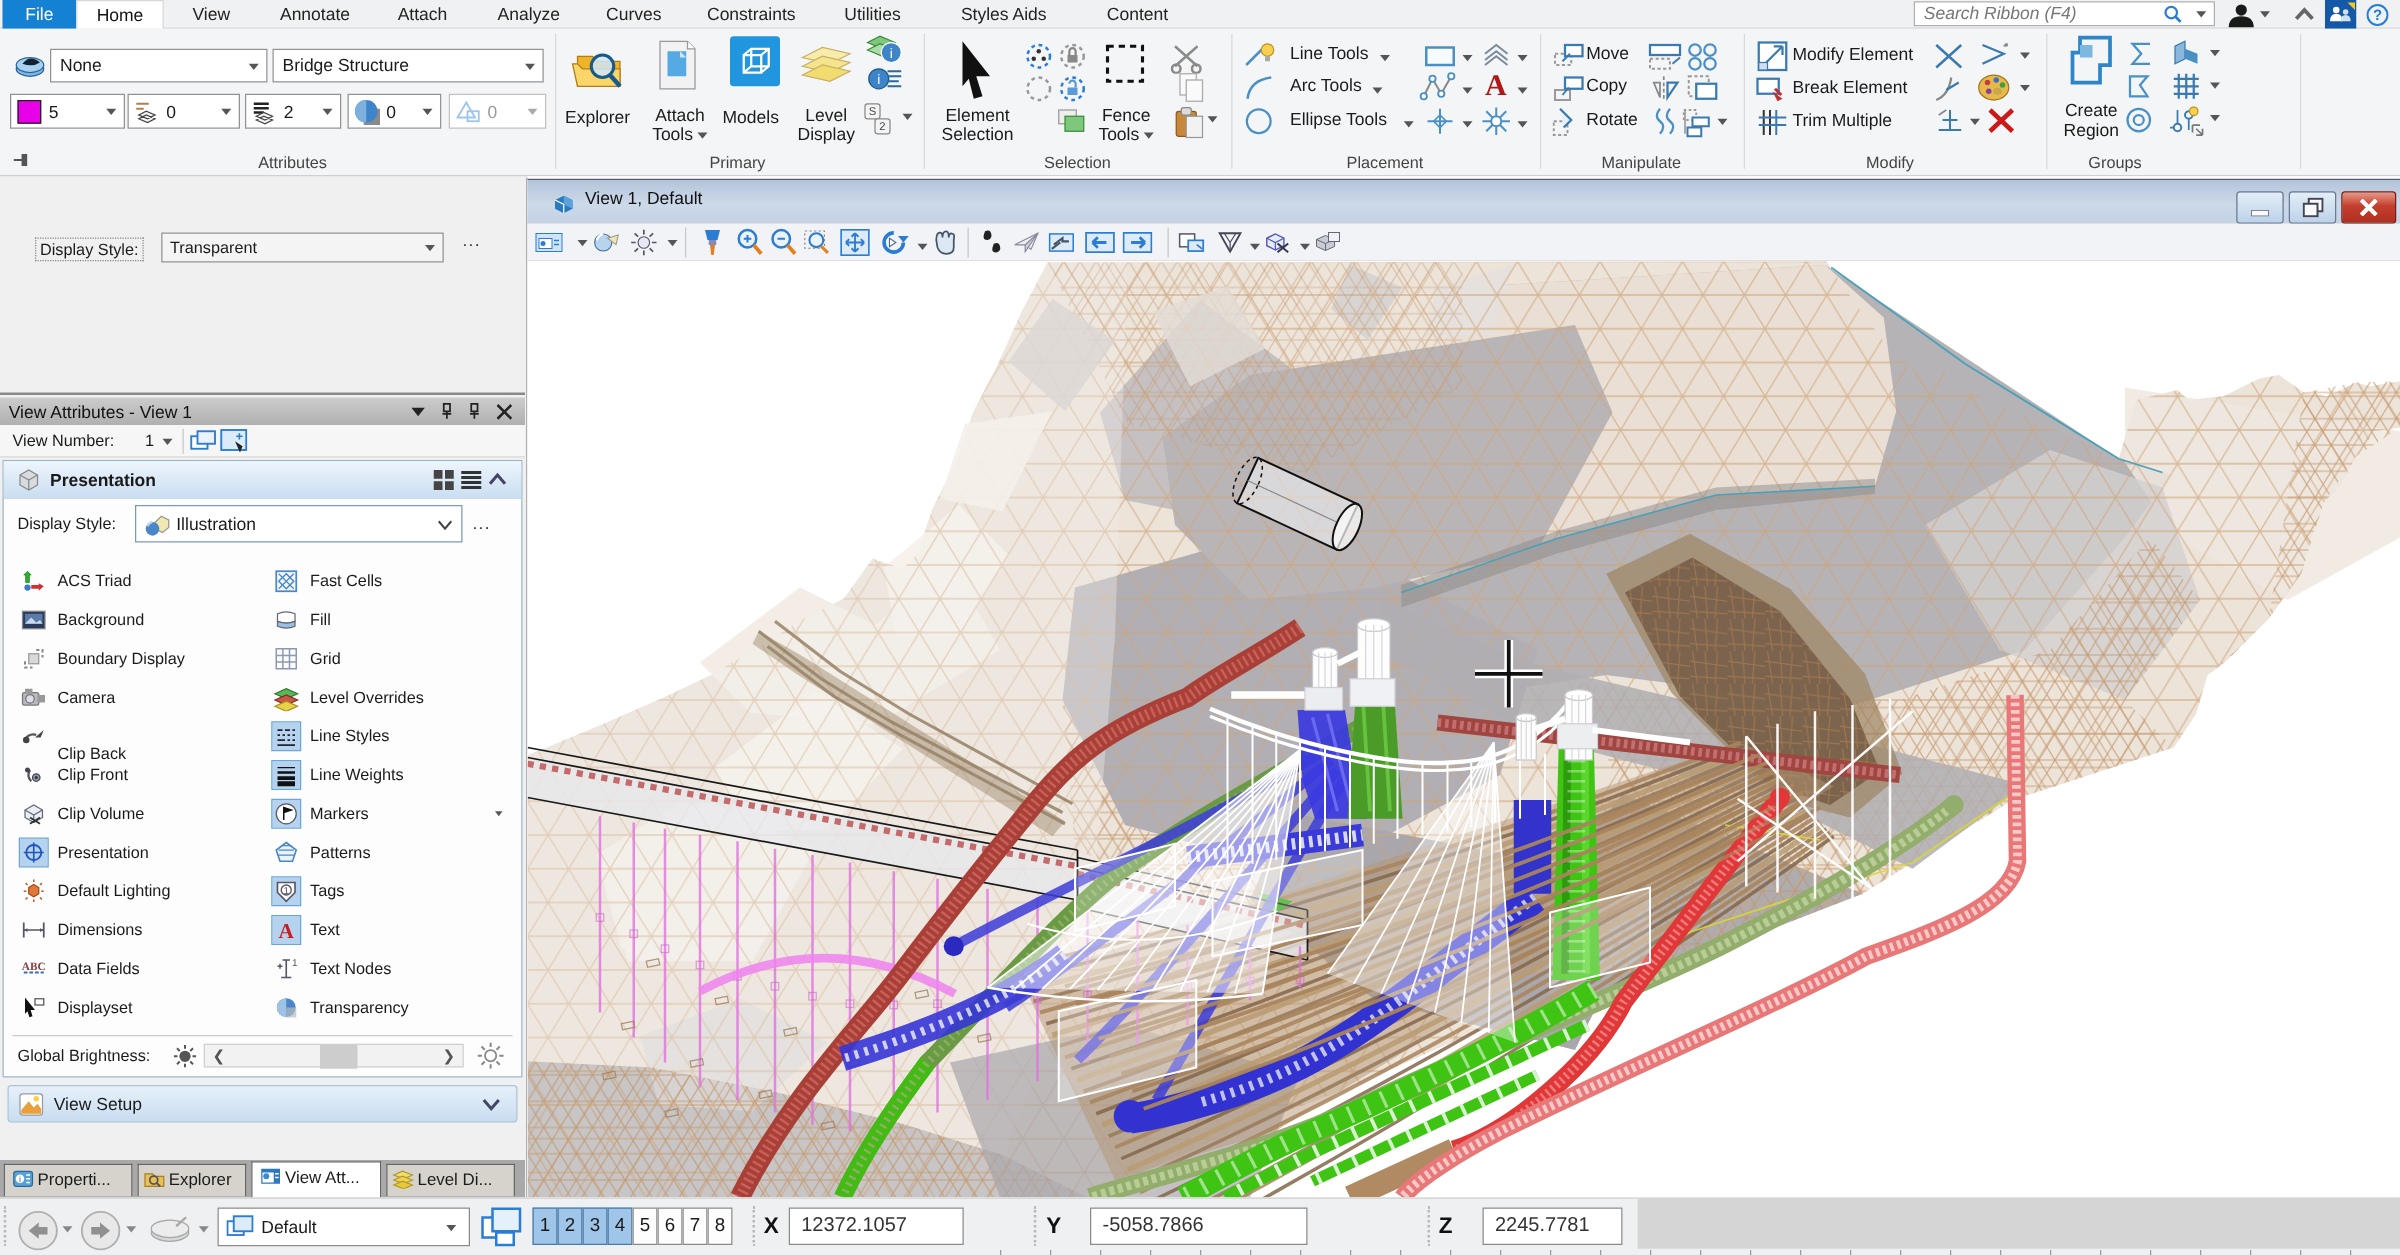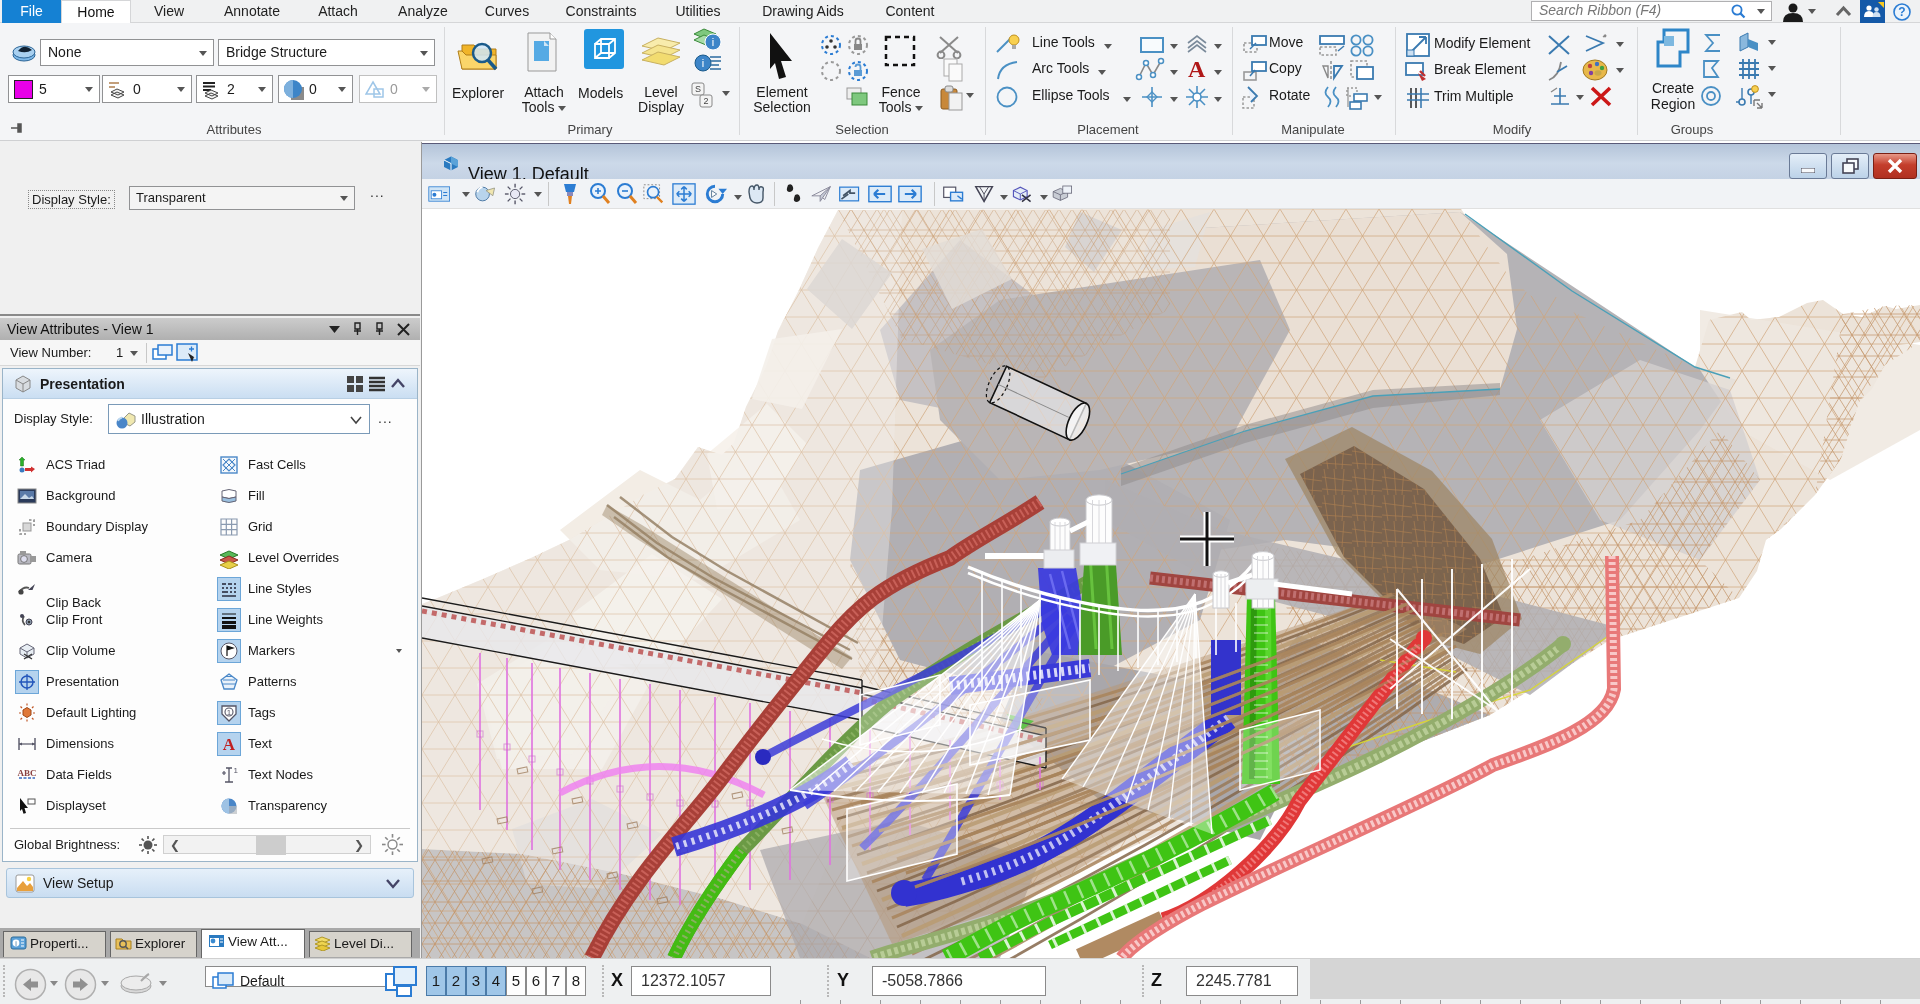--- a/index.html
+++ b/index.html
@@ -53,21 +53,21 @@
   <div id="tabbar">
     <div class="tab" id="tab-file" style="left:2px;width:59px;">File</div>
     <div class="tab" id="tab-home" style="left:61px;width:70px;">Home</div>
     <div class="tab" style="left:131px;width:76px;">View</div>
     <div class="tab" style="left:207px;width:90px;">Annotate</div>
     <div class="tab" style="left:297px;width:82px;">Attach</div>
     <div class="tab" style="left:379px;width:88px;">Analyze</div>
     <div class="tab" style="left:467px;width:80px;">Curves</div>
     <div class="tab" style="left:547px;width:108px;">Constraints</div>
     <div class="tab" style="left:655px;width:86px;">Utilities</div>
-    <div class="tab" style="left:741px;width:124px;">Drawing Aids</div>
+    <div class="tab" style="left:741px;width:124px;">Styles Aids</div>
     <div class="tab" style="left:865px;width:90px;">Content</div>
     <div style="position:absolute;left:1531px;top:1px;width:241px;height:20px;background:#fff;border:1px solid #b0b0b2;"></div>
     <div style="position:absolute;left:1539px;top:2px;font-size:14px;font-style:italic;color:#777;">Search Ribbon (F4)</div>
     <svg style="position:absolute;left:1730px;top:3px;" width="17" height="17" viewBox="0 0 17 17">
         <circle cx="7" cy="7" r="4.6" fill="none" stroke="#2b7cd3" stroke-width="1.8"></circle>
         <line x1="10.4" y1="10.4" x2="14.5" y2="14.5" stroke="#2b7cd3" stroke-width="2.2"></line>
       </svg>
     <div class="darr" style="position:absolute;left:1757px;top:9px;"></div>
     <svg style="position:absolute;left:1780px;top:2px;" width="27" height="20" viewBox="0 0 27 20">
         <circle cx="13" cy="6" r="4.5" fill="#1a1a1a"></circle>
@@ -695,21 +695,21 @@
           </svg>Level Di...</div>
     </div>
   </div>
   <div id="viewwin">
     <div id="vtitle">
       <svg style="position:absolute;left:20px;top:11px" width="18" height="17" viewBox="0 0 18 17">
           <path d="M2 5 L9 1.5 L16 5 L16 12 L9 15.5 L2 12 Z" fill="#2a7ac0"></path>
           <path d="M2 5 L9 8.5 L16 5 M9 8.5 L9 15.5" stroke="#fff" stroke-width="1" fill="none"></path>
           <path d="M9 1.5 L16 5 L16 12 L9 8.5 Z" fill="#5aa2d8"></path>
         </svg>
-      <span style="position:absolute;left:46px;top:20px;font-size:18px;color:#111;">View 1, Default</span>
+      <span style="position:absolute;left:46px;top:6px;font-size:14px;color:#111;">View 1, Default</span>
       <div class="wbtn" style="left:1367px;background:linear-gradient(#e4eef8,#bcd2e8);"><svg width="14" height="5" viewBox="0 0 14 5" style="margin-top:14px">
             <rect x="0" y="0" width="14" height="5" fill="#f8fafc" stroke="#445"></rect>
           </svg></div>
       <div class="wbtn" style="left:1409px;background:linear-gradient(#e4eef8,#bcd2e8);"><svg width="17" height="16" viewBox="0 0 17 16" style="margin-top:4px">
             <rect x="5" y="1" width="11" height="10" fill="#f8fafc" stroke="#445" stroke-width="1.6"></rect>
             <rect x="1" y="5" width="11" height="10" fill="#f8fafc" stroke="#445" stroke-width="1.6"></rect>
           </svg></div>
       <div class="wbtn" style="left:1451px;width:44px;background:linear-gradient(#e89888,#c43e2c 45%,#b03020);border-color:#7a1f14;"><svg width="16" height="14" viewBox="0 0 16 14" style="margin-top:5px">
             <path d="M2 1 L14 13 M14 1 L2 13" stroke="#fff" stroke-width="3.4"></path>
           </svg></div>
@@ -1112,21 +1112,21 @@
         <circle cx="16.5" cy="16.5" r="15" fill="#e8e8e8" stroke="#b0b0b0" stroke-width="1.5"></circle>
         <path d="M24 16.5 L16 10 L16 13.5 L9 13.5 L9 19.5 L16 19.5 L16 23 Z" fill="#909090"></path>
       </svg>
     <div class="darr" style="position:absolute;left:101px;top:22px;border-top-color:#888;"></div>
     <svg style="position:absolute;left:119px;top:12px" width="34" height="24" viewBox="0 0 34 24">
         <ellipse cx="17" cy="15" rx="15" ry="7" fill="#d8d8d8" stroke="#a8a8a8"></ellipse>
         <ellipse cx="17" cy="12" rx="15" ry="7" fill="#ececec" stroke="#a8a8a8"></ellipse>
         <path d="M22 10 Q28 4 30 3" stroke="#a8a8a8" stroke-width="2" fill="none"></path>
       </svg>
     <div class="darr" style="position:absolute;left:159px;top:22px;border-top-color:#888;"></div>
-    <div style="position:absolute;left:174px;top:7px;width:202px;height:21px;background:#fff;border:1px solid #8a8a8a;margin-left:31px;">
+    <div style="position:absolute;left:174px;top:7px;width:202px;height:31px;background:#fff;border:1px solid #8a8a8a;">
       <svg style="position:absolute;left:6px;top:5px" width="22" height="20" viewBox="0 0 22 20">
           <rect x="1" y="5" width="13" height="11" fill="#fff" stroke="#2b7cd3" stroke-width="1.5"></rect>
           <rect x="6" y="1" width="15" height="12" fill="#dcebf8" stroke="#2b7cd3" stroke-width="1.5"></rect>
         </svg>
       <span style="position:absolute;left:34px;top:6px;font-size:14px;color:#1a1a1a;">Default</span>
       <div class="darr" style="position:absolute;right:10px;top:13px;"></div>
     </div>
     <svg style="position:absolute;left:384px;top:5px" width="34" height="36" viewBox="0 0 34 36">
         <rect x="2" y="10" width="19" height="16" fill="#fff" stroke="#2b7cd3" stroke-width="2"></rect>
         <rect x="10" y="3" width="22" height="18" fill="#e4f0fa" stroke="#2b7cd3" stroke-width="2"></rect>

